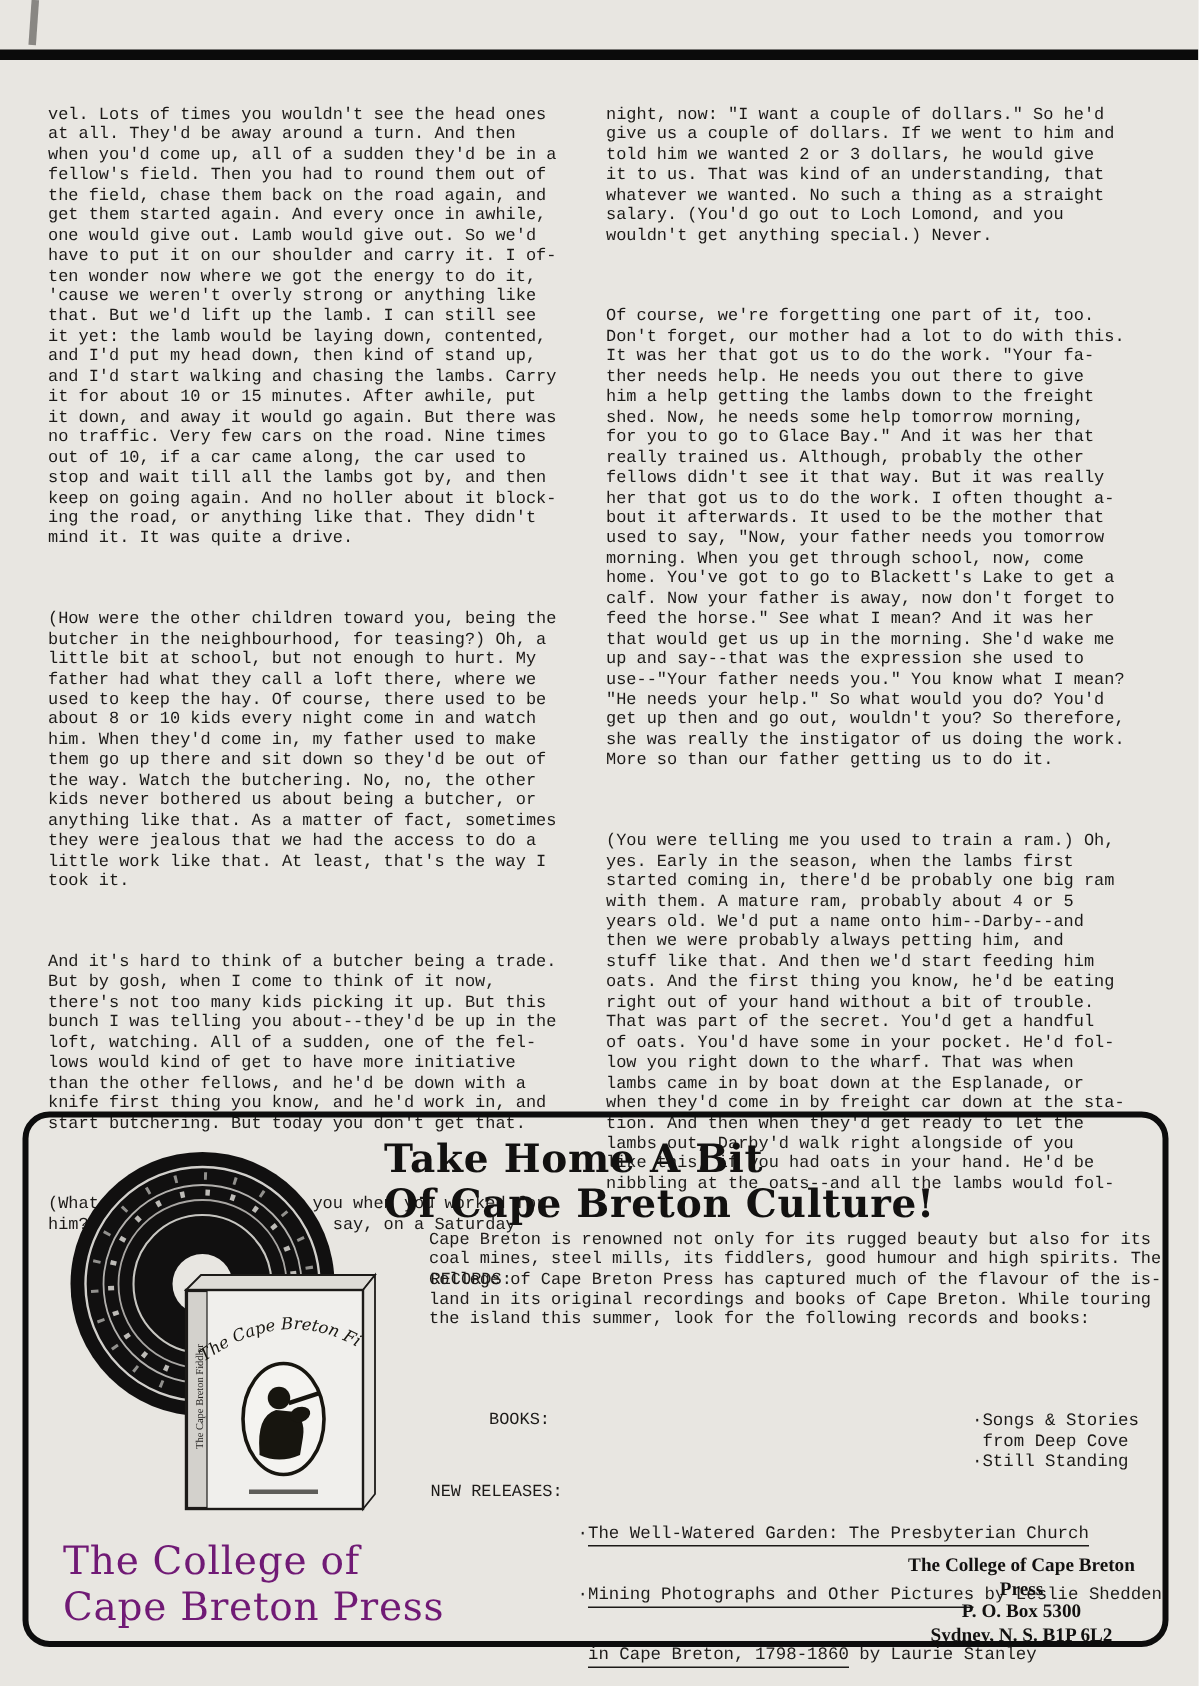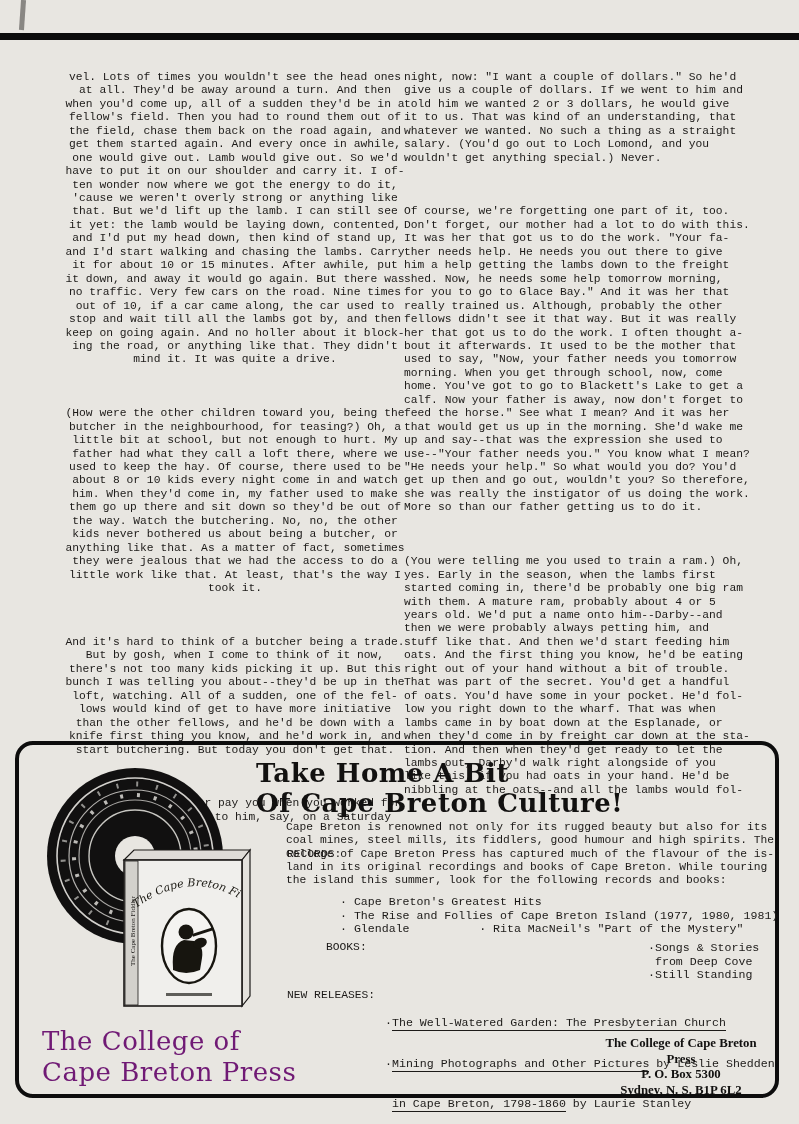--- a/index.html
+++ b/index.html
@@ -17,21 +17,21 @@
   }
   .scan-smudge{
     position:absolute;left:20px;top:0;width:5px;height:30px;
     background:#3a3836;opacity:.55;transform:rotate(4deg);
   }
   .col{
     position:absolute;top:44px;
     font-size:11.3px;line-height:13.45px;
     white-space:pre-wrap;
   }
-  .col-left{left:56px;width:358px;text-align:center;}
+  .col-left{left:32px;width:358px;}
   .col-right{left:404px;width:378px;}
   .para{margin:0 0 13.45px 0;}
   .ad-box{
     position:absolute;left:15px;top:741px;width:756px;height:349px;
     border:4px solid #0d0d0d;border-radius:18px;
     background:transparent;
   }
   .ad-headline{
     position:absolute;left:256px;top:758px;
     font-family:"DejaVu Serif", serif;font-weight:800;
@@ -241,23 +241,20 @@
   <div class="ad-headline">Take Home A Bit
 Of Cape Breton Culture!</div>
 
   <div class="ad-intro">Cape Breton is renowned not only for its rugged beauty but also for its
 coal mines, steel mills, its fiddlers, good humour and high spirits. The
 College of Cape Breton Press has captured much of the flavour of the is-
 land in its original recordings and books of Cape Breton. While touring
 the island this summer, look for the following records and books:</div>
 
   <div class="list-label records-label">RECORDS:</div>
-  <div class="list-items records-items">· Cape Breton's Greatest Hits
-· The Rise and Follies of Cape Breton Island (1977, 1980, 1981)
-· Glendale          · Rita MacNeil's "Part of the Mystery"</div>
 
   <div class="list-label books-label">BOOKS:</div>
   <div class="list-items books-items-right">·Songs &amp; Stories
  from Deep Cove
 ·Still Standing</div>
 
   <div class="list-label nr-label">NEW RELEASES:</div>
   <div class="list-items nr-items">
     <div class="nr-line"><span>·</span><span class="u">The Well-Watered Garden: The Presbyterian Church</span><span></span></div>
     <div class="nr-line"><span>·</span><span class="u">Mining Photographs and Other Pictures</span><span> by Leslie Shedden</span></div>

